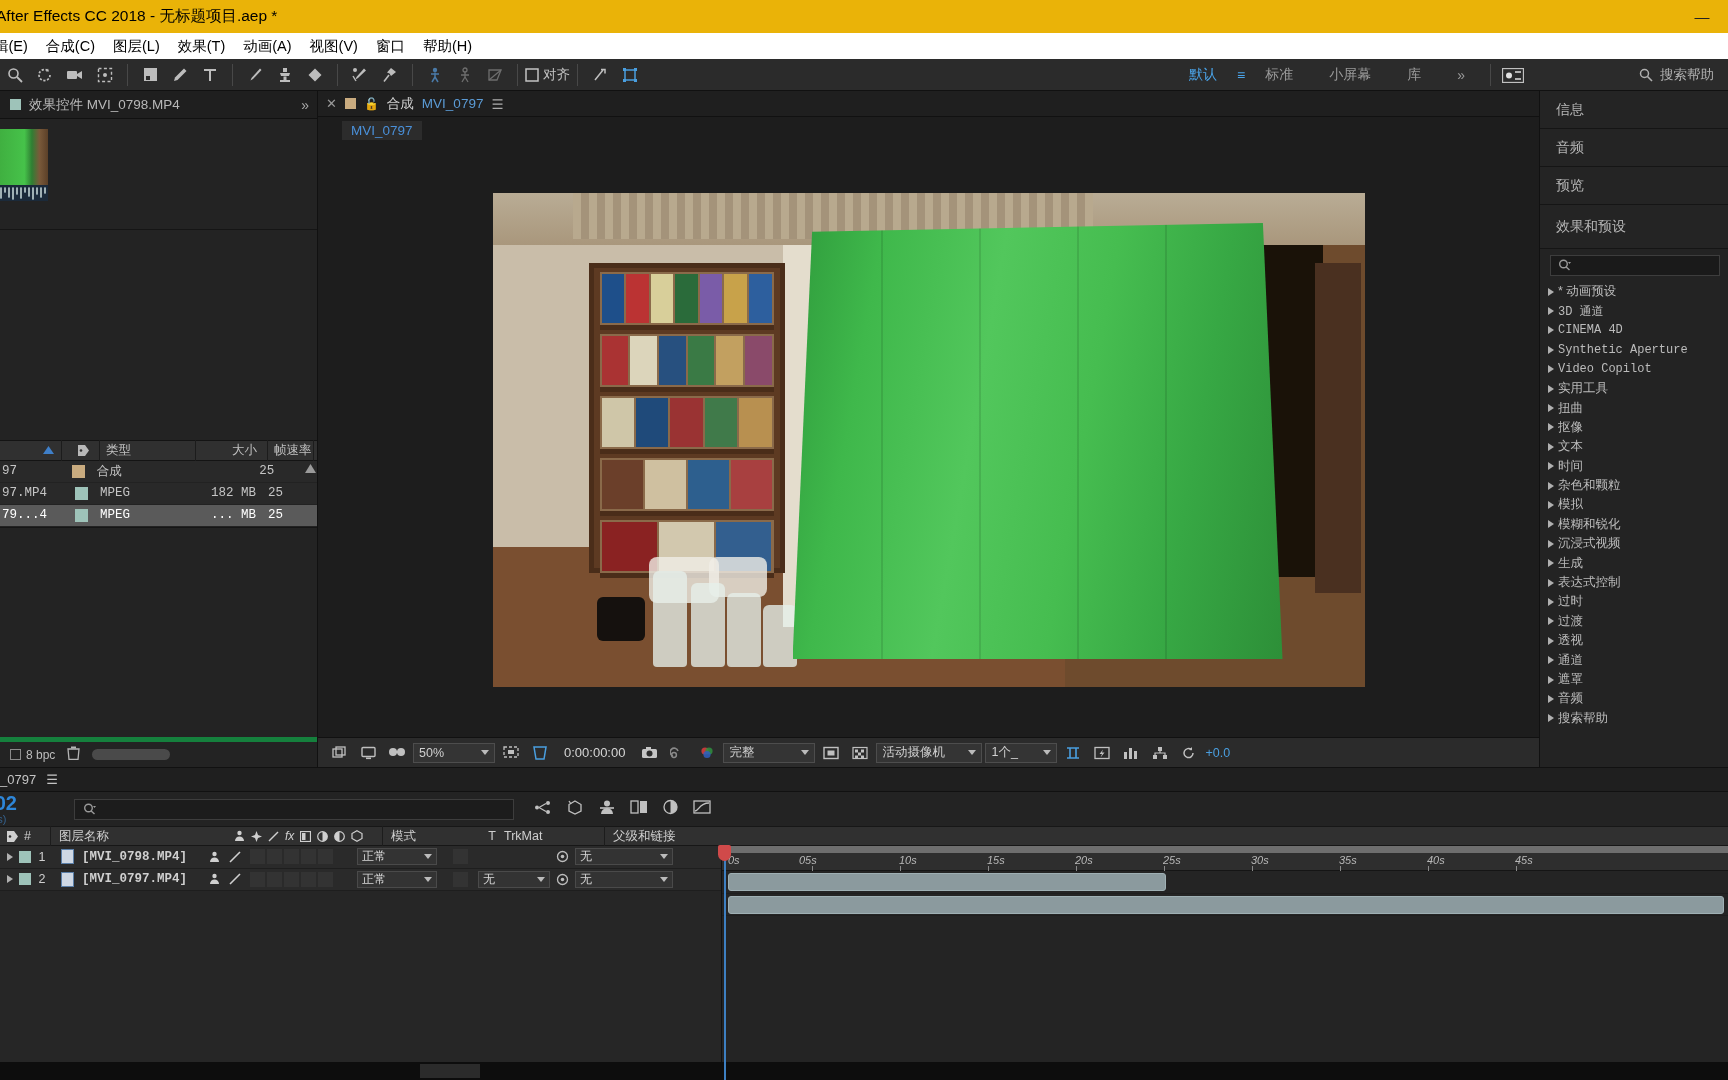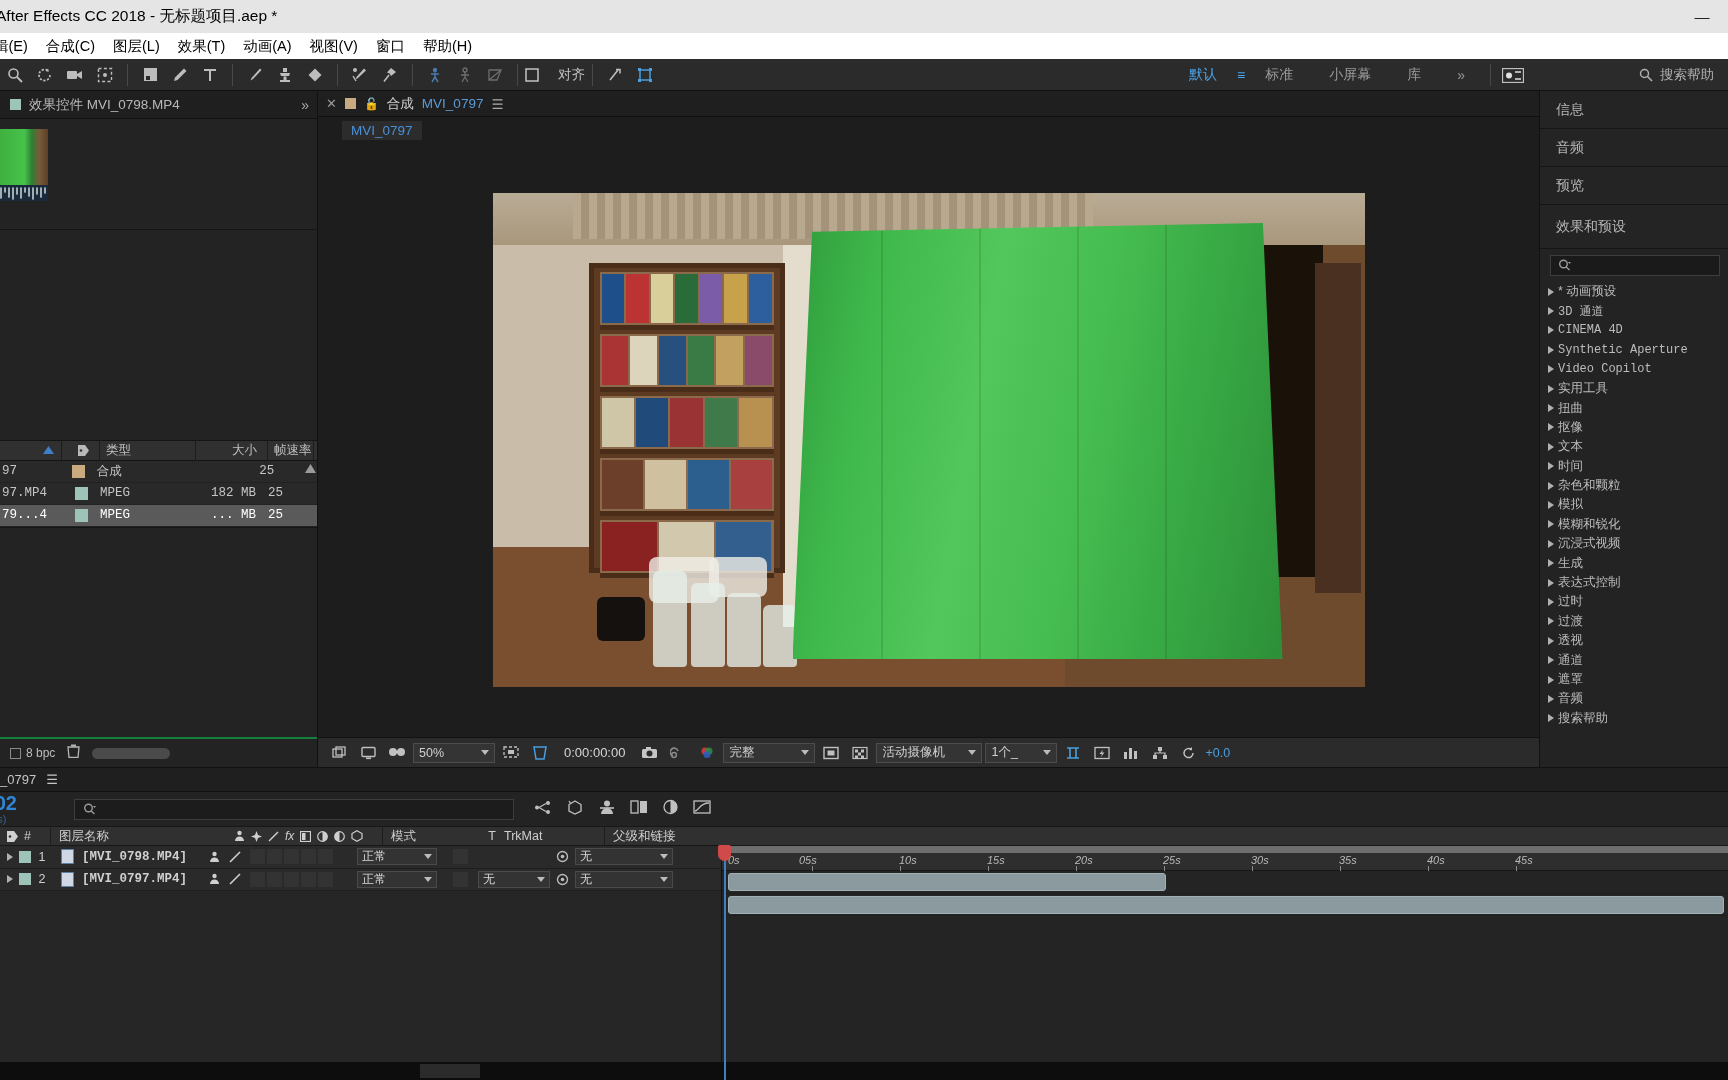--- a/index.html
+++ b/index.html
@@ -1,41 +1,41 @@
 <!DOCTYPE html>
 <html><head>
 <meta charset="utf-8">
 <style>
   * { box-sizing: border-box; margin:0; padding:0; }
   html,body { width:1728px; height:1080px; overflow:hidden; background:#1d1d1d;
     font-family:"Liberation Sans", sans-serif; color:#c8c8c8; }
   .app { position:relative; width:1728px; height:1080px; }
 
   
-  .titlebar { height:33px; background:#e5e5e5; color:#000; display:flex;
+  .titlebar { height:33px; background:#eab308; color:#000; display:flex;
     align-items:center; position:relative; }
   .titlebar .ttl { font-size:15.5px; margin-left:-4px; white-space:nowrap; }
   .winbtns { position:absolute; right:0; top:0; height:33px; display:flex; }
   .winbtn { width:52px; height:33px; display:flex; align-items:center; justify-content:center;
     font-size:15px; color:#222; }
 
   
   .menubar { height:26px; background:#ffffff; color:#000; display:flex;
     align-items:center; font-size:14.5px; }
   .menubar .mi { padding:0 9px; white-space:nowrap; }
   .menubar .mi:first-child { padding-left:0; margin-left:-6px; }
 
   
   .toolbar { height:32px; background:#2b2b2b; border-bottom:1px solid #111;
     display:flex; align-items:center; position:relative; }
   .tb-icon { width:30px; height:28px; display:flex; align-items:center; justify-content:center;
     color:#bdbdbd; }
   .tb-icon svg { display:block; }
   .tb-sep { width:1px; height:22px; background:#484848; margin:0 7px; }
-  .tb-align { display:flex; align-items:center; gap:19px; color:#c3c3c3; font-size:13.5px; }
+  .tb-align { display:flex; align-items:center; gap:4px; color:#c3c3c3; font-size:13.5px; }
   .ws-area { position:absolute; right:200px; top:0; height:32px; display:flex; align-items:center;
     font-size:14px; gap:0; }
   .ws { padding:0 18px; color:#9a9a9a; white-space:nowrap; }
   .ws.active { color:#4aa3e8; }
   .ws-icon { color:#4aa3e8; font-size:14px; padding:0 2px; }
   .help-area { position:absolute; right:0; top:0; height:32px; display:flex; align-items:center; }
   .help-box { display:flex; align-items:center; gap:7px; padding:0 14px; color:#b0b0b0; font-size:13.5px; }
 
   
   .main { display:flex; height:676px; }
@@ -73,21 +73,21 @@
     font-family:"Liberation Mono", monospace; color:#c5c5c5; border-bottom:1px solid #222; }
   .prow.sel { background:#5a5a5a; color:#fff; }
   .prow .c-name { width:62px; padding-left:2px; overflow:hidden; white-space:nowrap; }
   .prow .c-sw { width:38px; display:flex; justify-content:center; }
   .sw { width:13px; height:13px; display:inline-block; }
   .prow .c-type { width:96px; }
   .prow .c-size { width:72px; text-align:right; padding-right:12px; }
   .prow .c-fps { width:38px; }
 
   .proj-bottom { position:relative; height:30px; background:#232323; display:flex;
-    align-items:center; padding-left:10px; gap:12px; border-top:2px solid #15803d; }
+    align-items:center; padding-left:10px; gap:12px; border-top:5px solid #15803d; }
   .bpc { font-size:12px; color:#bdbdbd; display:flex; align-items:center; gap:5px; }
   .bpc .cube { width:11px; height:11px; border:1px solid #8a8a8a; }
   .scrollpill { width:78px; height:11px; border-radius:6px; background:#4a4a4a; }
 
   
   .centercol { flex:1; background:#1d1d1d; display:flex; flex-direction:column;
     border-right:1px solid #111; }
   .comp-tabbar { height:26px; background:#1f1f1f; display:flex; align-items:center;
     gap:8px; padding-left:8px; border-bottom:1px solid #111; font-size:13.5px; }
   .comp-tabbar .x { color:#9a9a9a; font-size:13px; }

